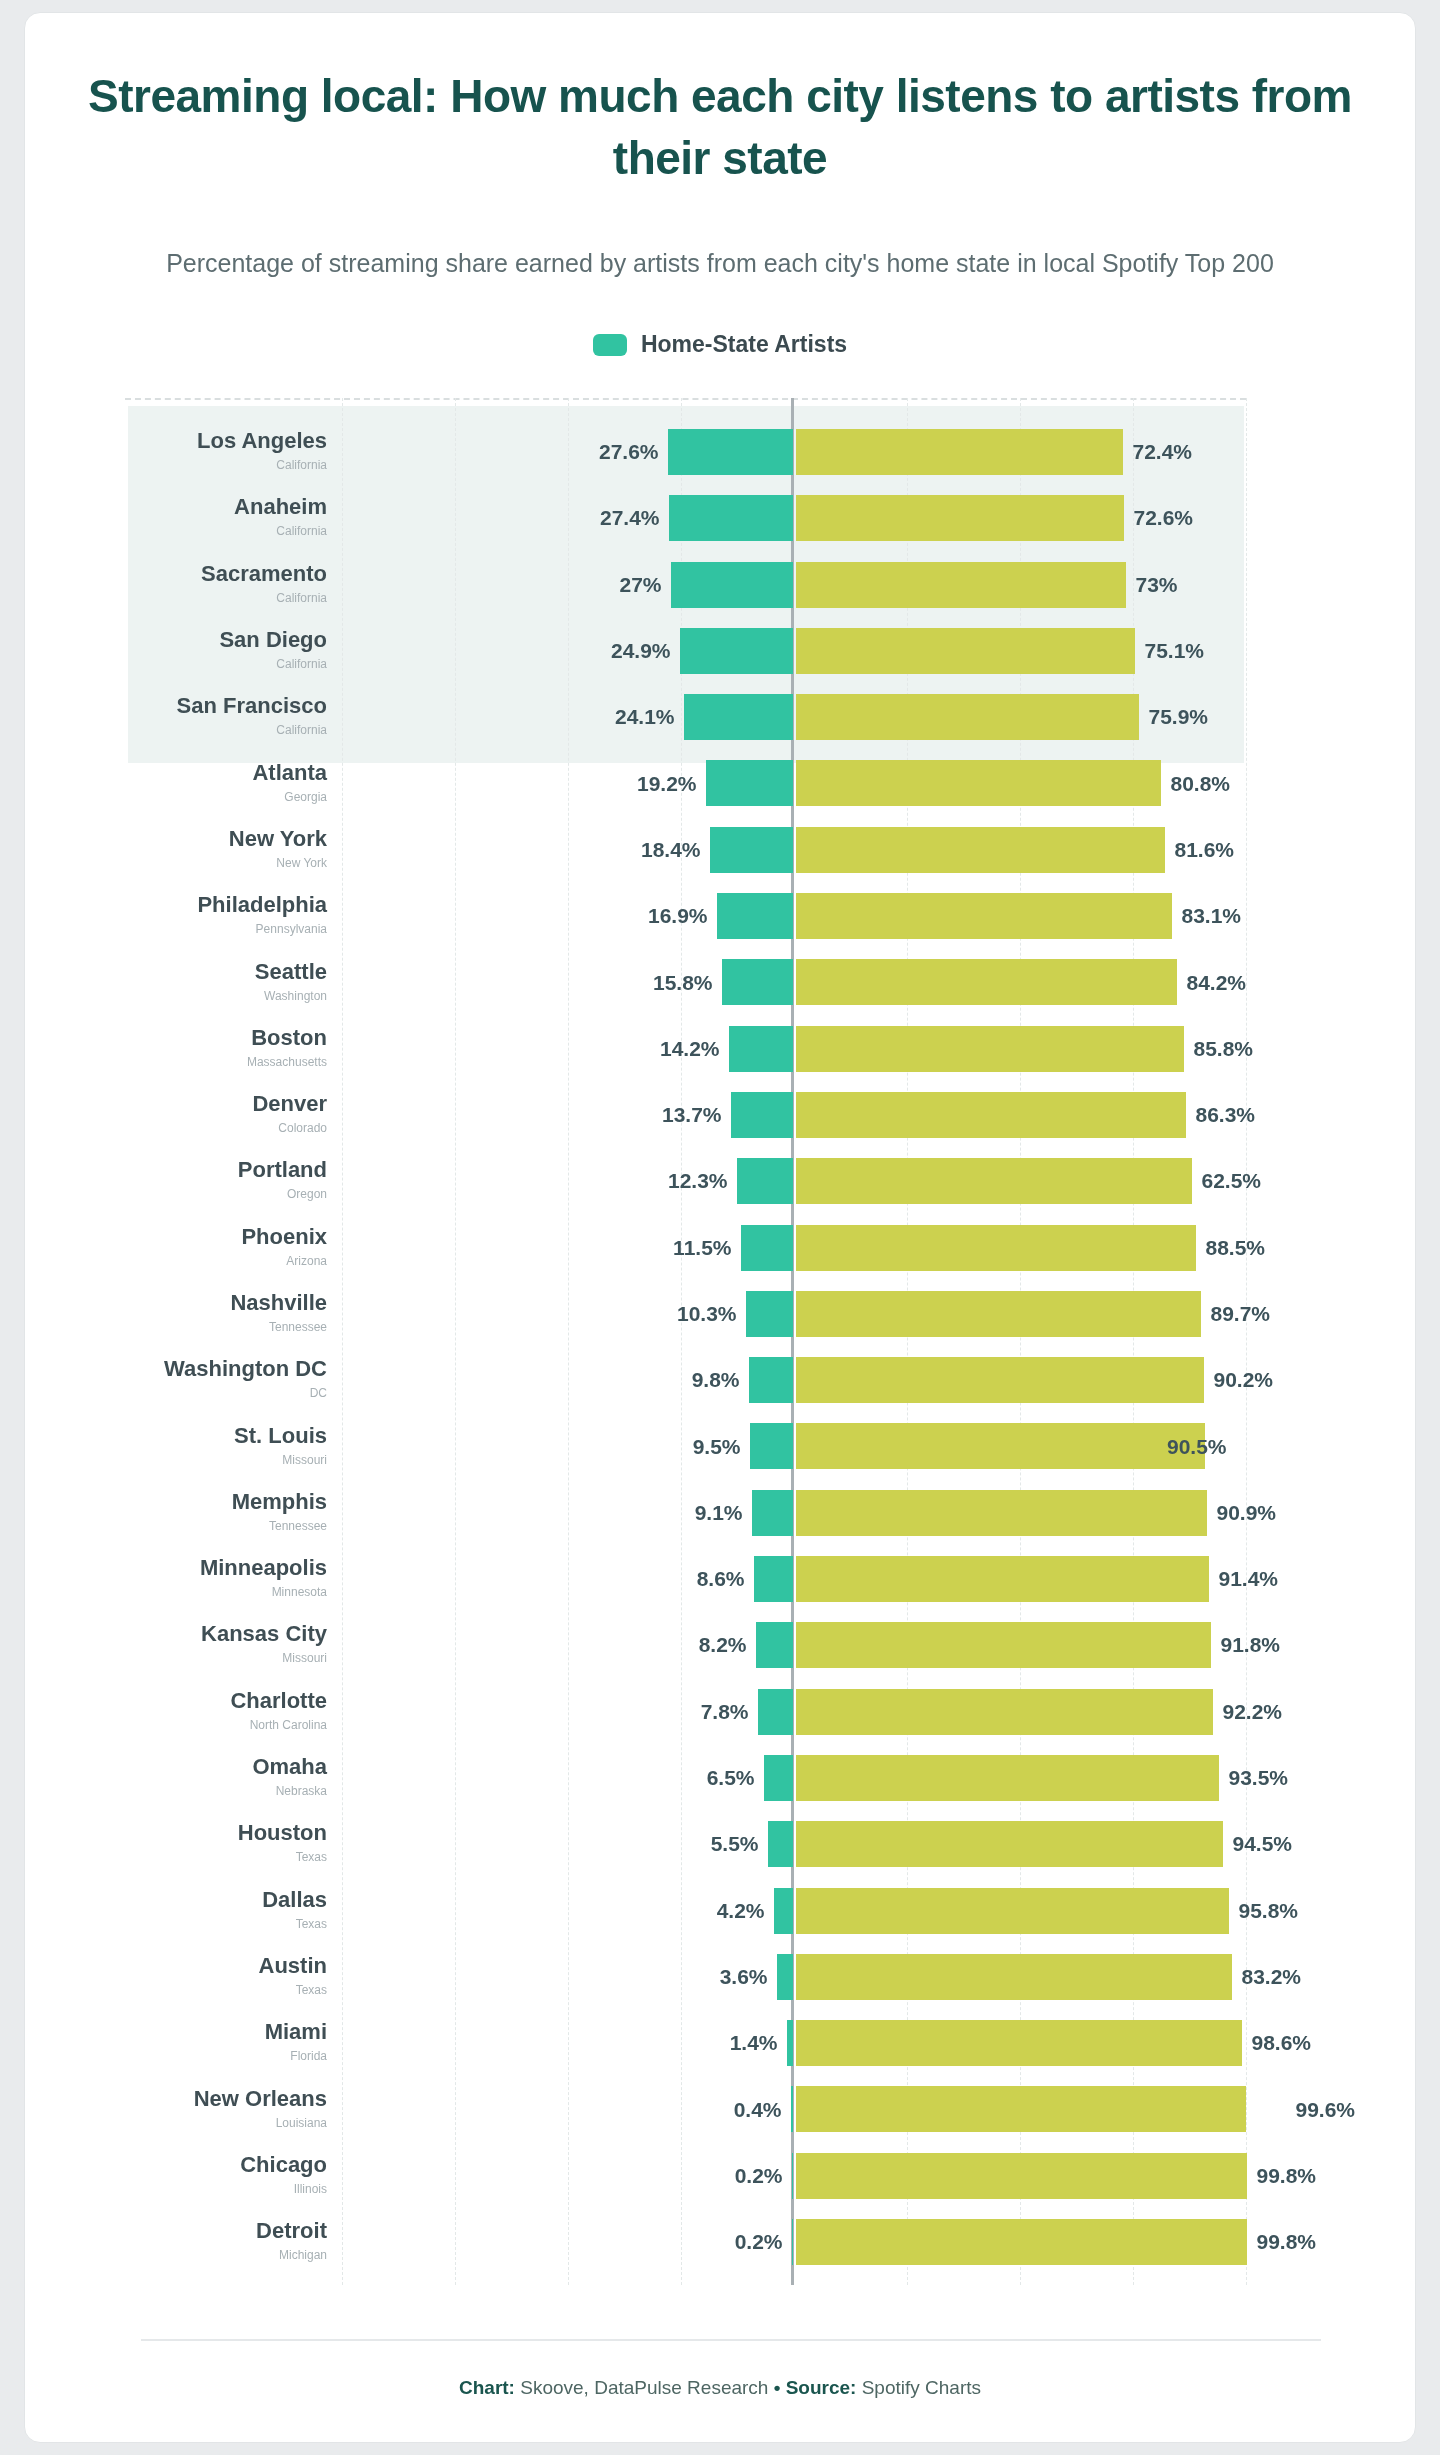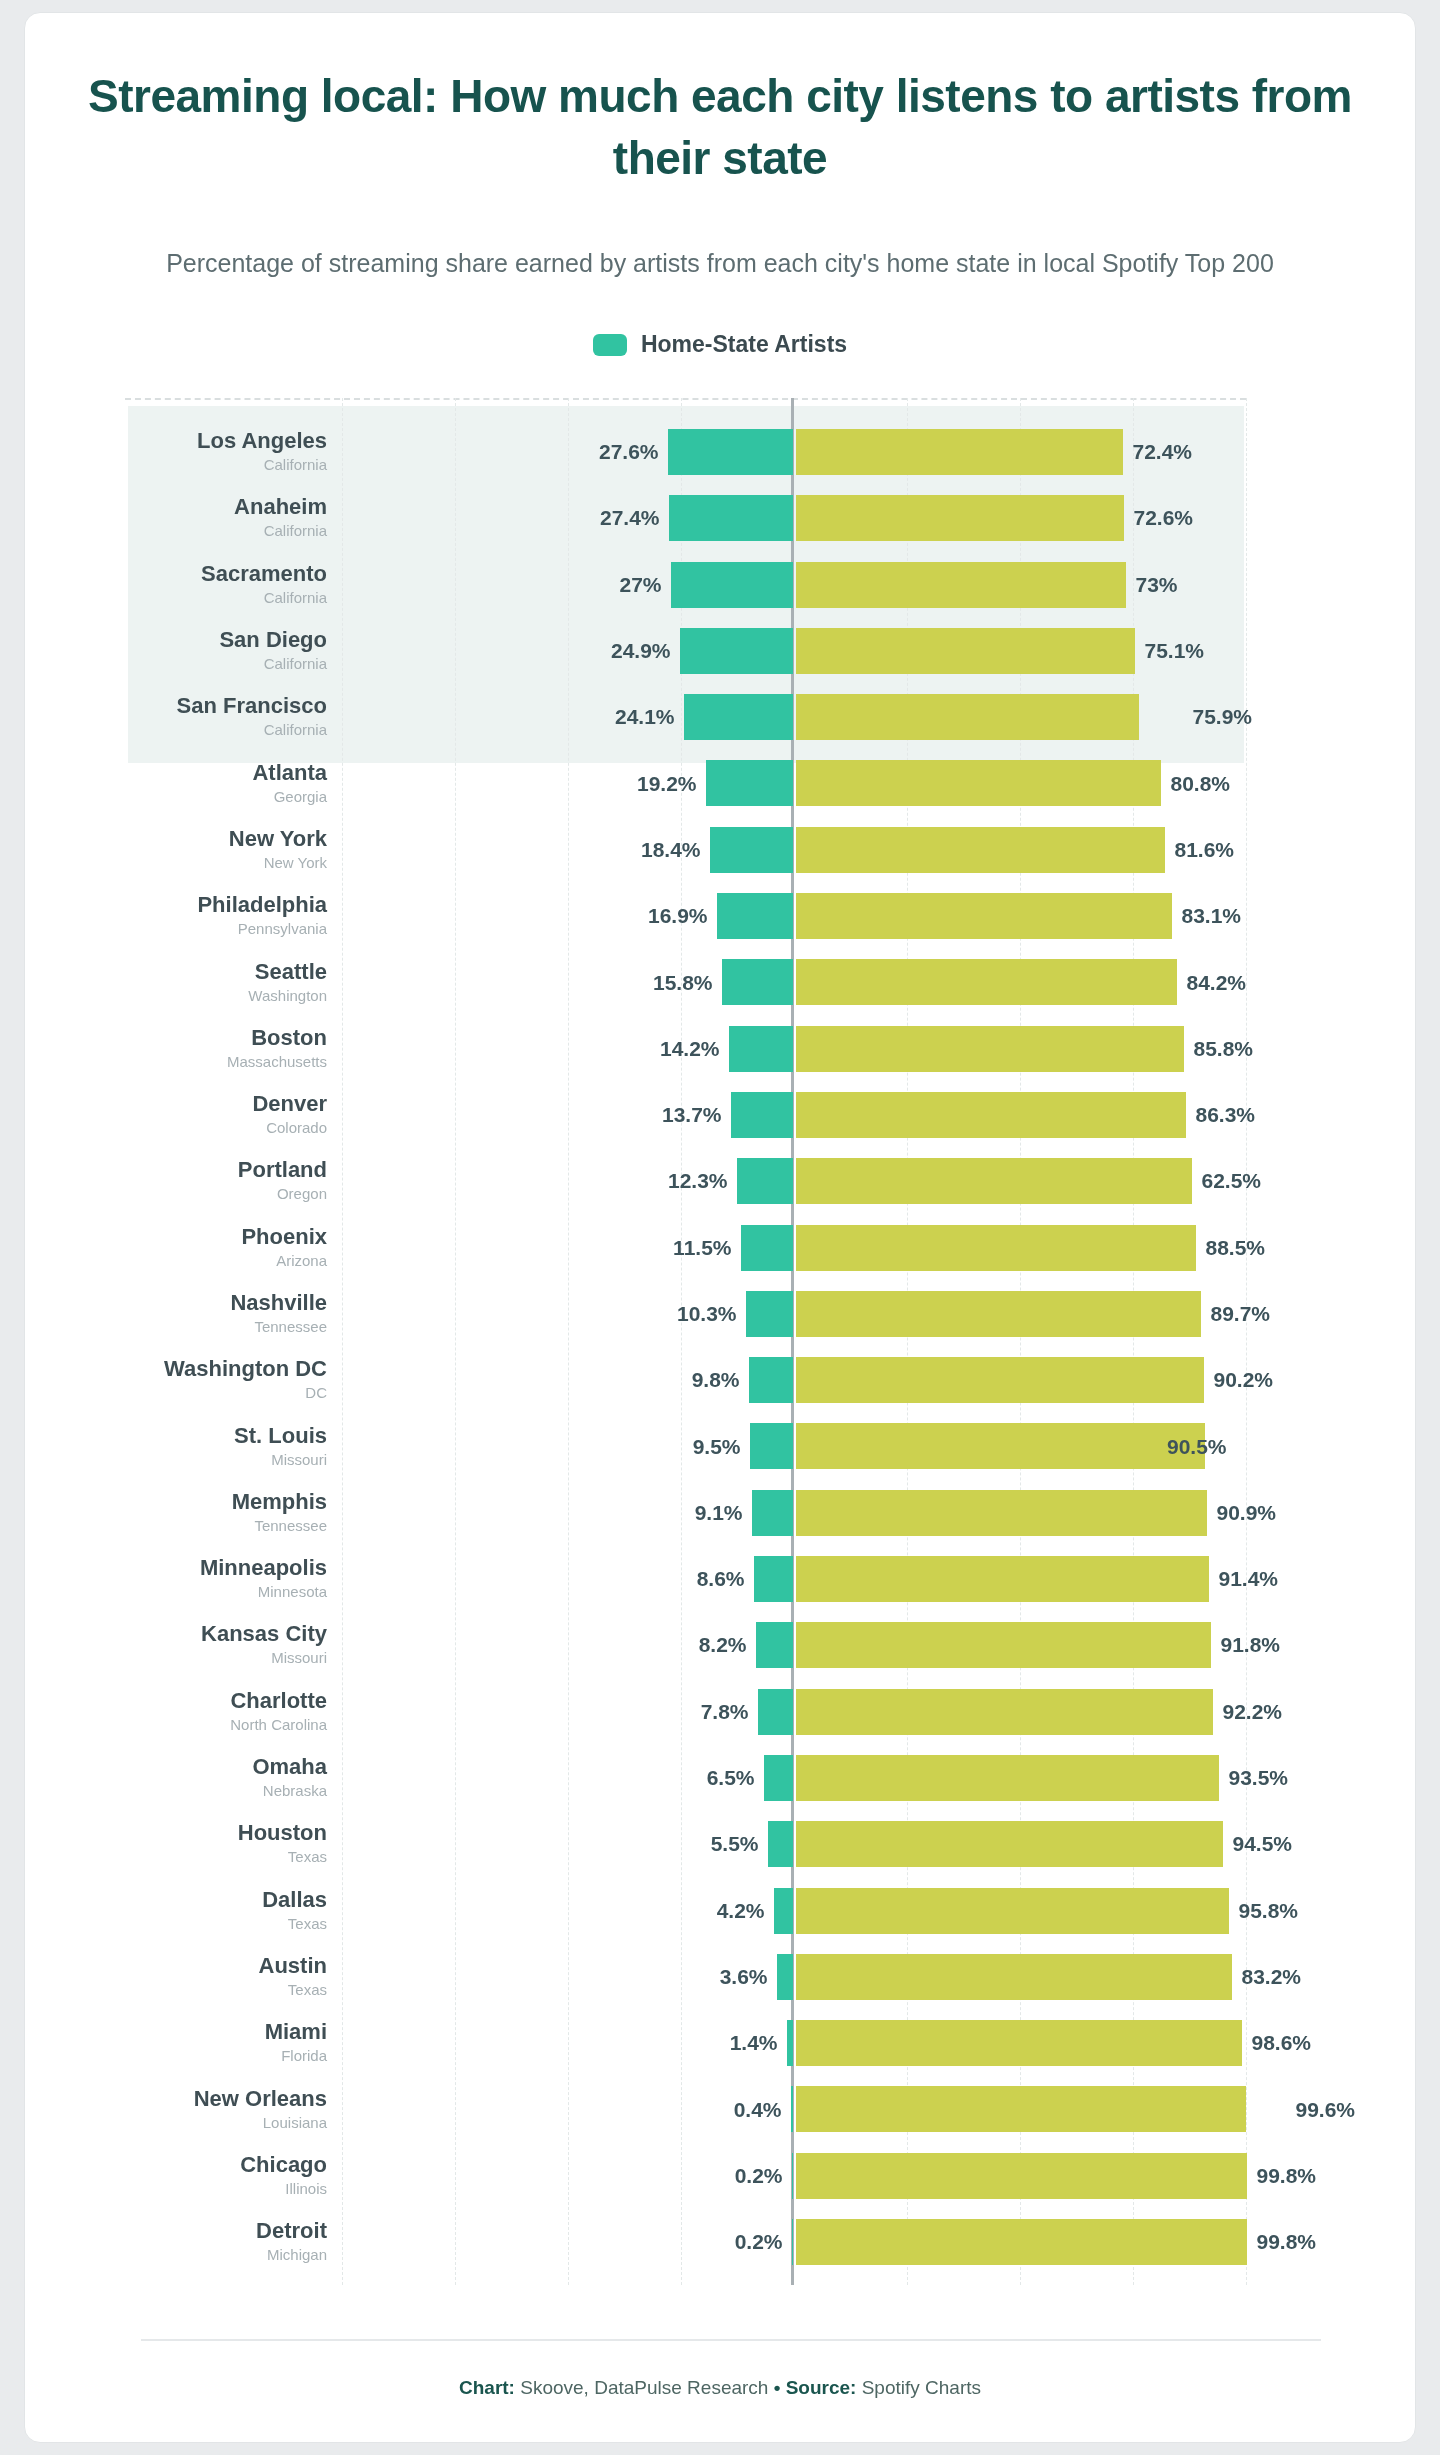--- a/index.html
+++ b/index.html
@@ -19,21 +19,21 @@
   .plot-topline{position:absolute;top:385px;left:100px;width:1121px;height:0;
     border-top:2px dashed #d9dedf;}
   .hl-band{position:absolute;top:393px;left:103px;width:1116px;height:357px;background:#edf3f2;}
   .gridline{position:absolute;top:385px;height:1887px;width:0;border-left:1px dashed #e3e8e8;}
   .axis-line{position:absolute;top:385px;left:766px;width:3px;height:1887px;background:#a9b0b4;}
   .rows{position:absolute;top:406px;left:0;right:0;}
   .row{position:relative;height:66.3px;}
   .citylabel{position:absolute;left:0;top:0;width:302px;height:100%;display:flex;
     flex-direction:column;justify-content:center;text-align:right;}
   .city{font-size:22px;font-weight:600;color:#3f4e54;line-height:26px;text-align:right;}
-  .state{font-size:15px;color:#a7b0b4;line-height:22px;}
+  .state{font-size:12px;color:#a7b0b4;line-height:22px;}
   .val{position:absolute;top:0;height:100%;display:flex;align-items:center;
     font-size:21px;font-weight:700;color:#3d535b;white-space:nowrap;}
   .val.left{justify-content:flex-end;width:110px;}
   .bar{position:absolute;top:10px;height:46px;}
   .divider{position:absolute;top:2326px;left:116px;width:1180px;height:0;border-top:2px solid #e5e8ea;}
   .footer{position:absolute;top:2364px;left:0;right:0;text-align:center;
     font-size:19px;color:#4e6663;}
   .footer .lbl{font-weight:700;color:#1a554e;}
   .footer .dot{color:#1a554e;font-weight:700;}
 </style>
@@ -110,21 +110,21 @@
         <div class="val" style="left: 1119.5px;">75.1%</div>
       </div>
       <div class="row">
         <div class="citylabel">
           <span class="city">San Francisco</span>
           <span class="state">California</span>
         </div>
         <div class="val left" style="left: 539.5px;">24.1%</div>
         <div class="bar" style="left: 658.5px; width: 109px; background: rgb(49, 195, 161);"></div>
         <div class="bar" style="left: 770.5px; width: 343px; background: rgb(204, 209, 79);"></div>
-        <div class="val" style="left: 1123.5px; margin-left: 44px;">75.9%</div>
+        <div class="val" style="left: 1123.5px;">75.9%</div>
       </div>
       <div class="row">
         <div class="citylabel">
           <span class="city">Atlanta</span>
           <span class="state">Georgia</span>
         </div>
         <div class="val left" style="left: 561.5px;">19.2%</div>
         <div class="bar" style="left: 680.5px; width: 87px; background: rgb(49, 195, 161);"></div>
         <div class="bar" style="left: 770.5px; width: 365px; background: rgb(204, 209, 79);"></div>
         <div class="val" style="left: 1145.5px;">80.8%</div>

